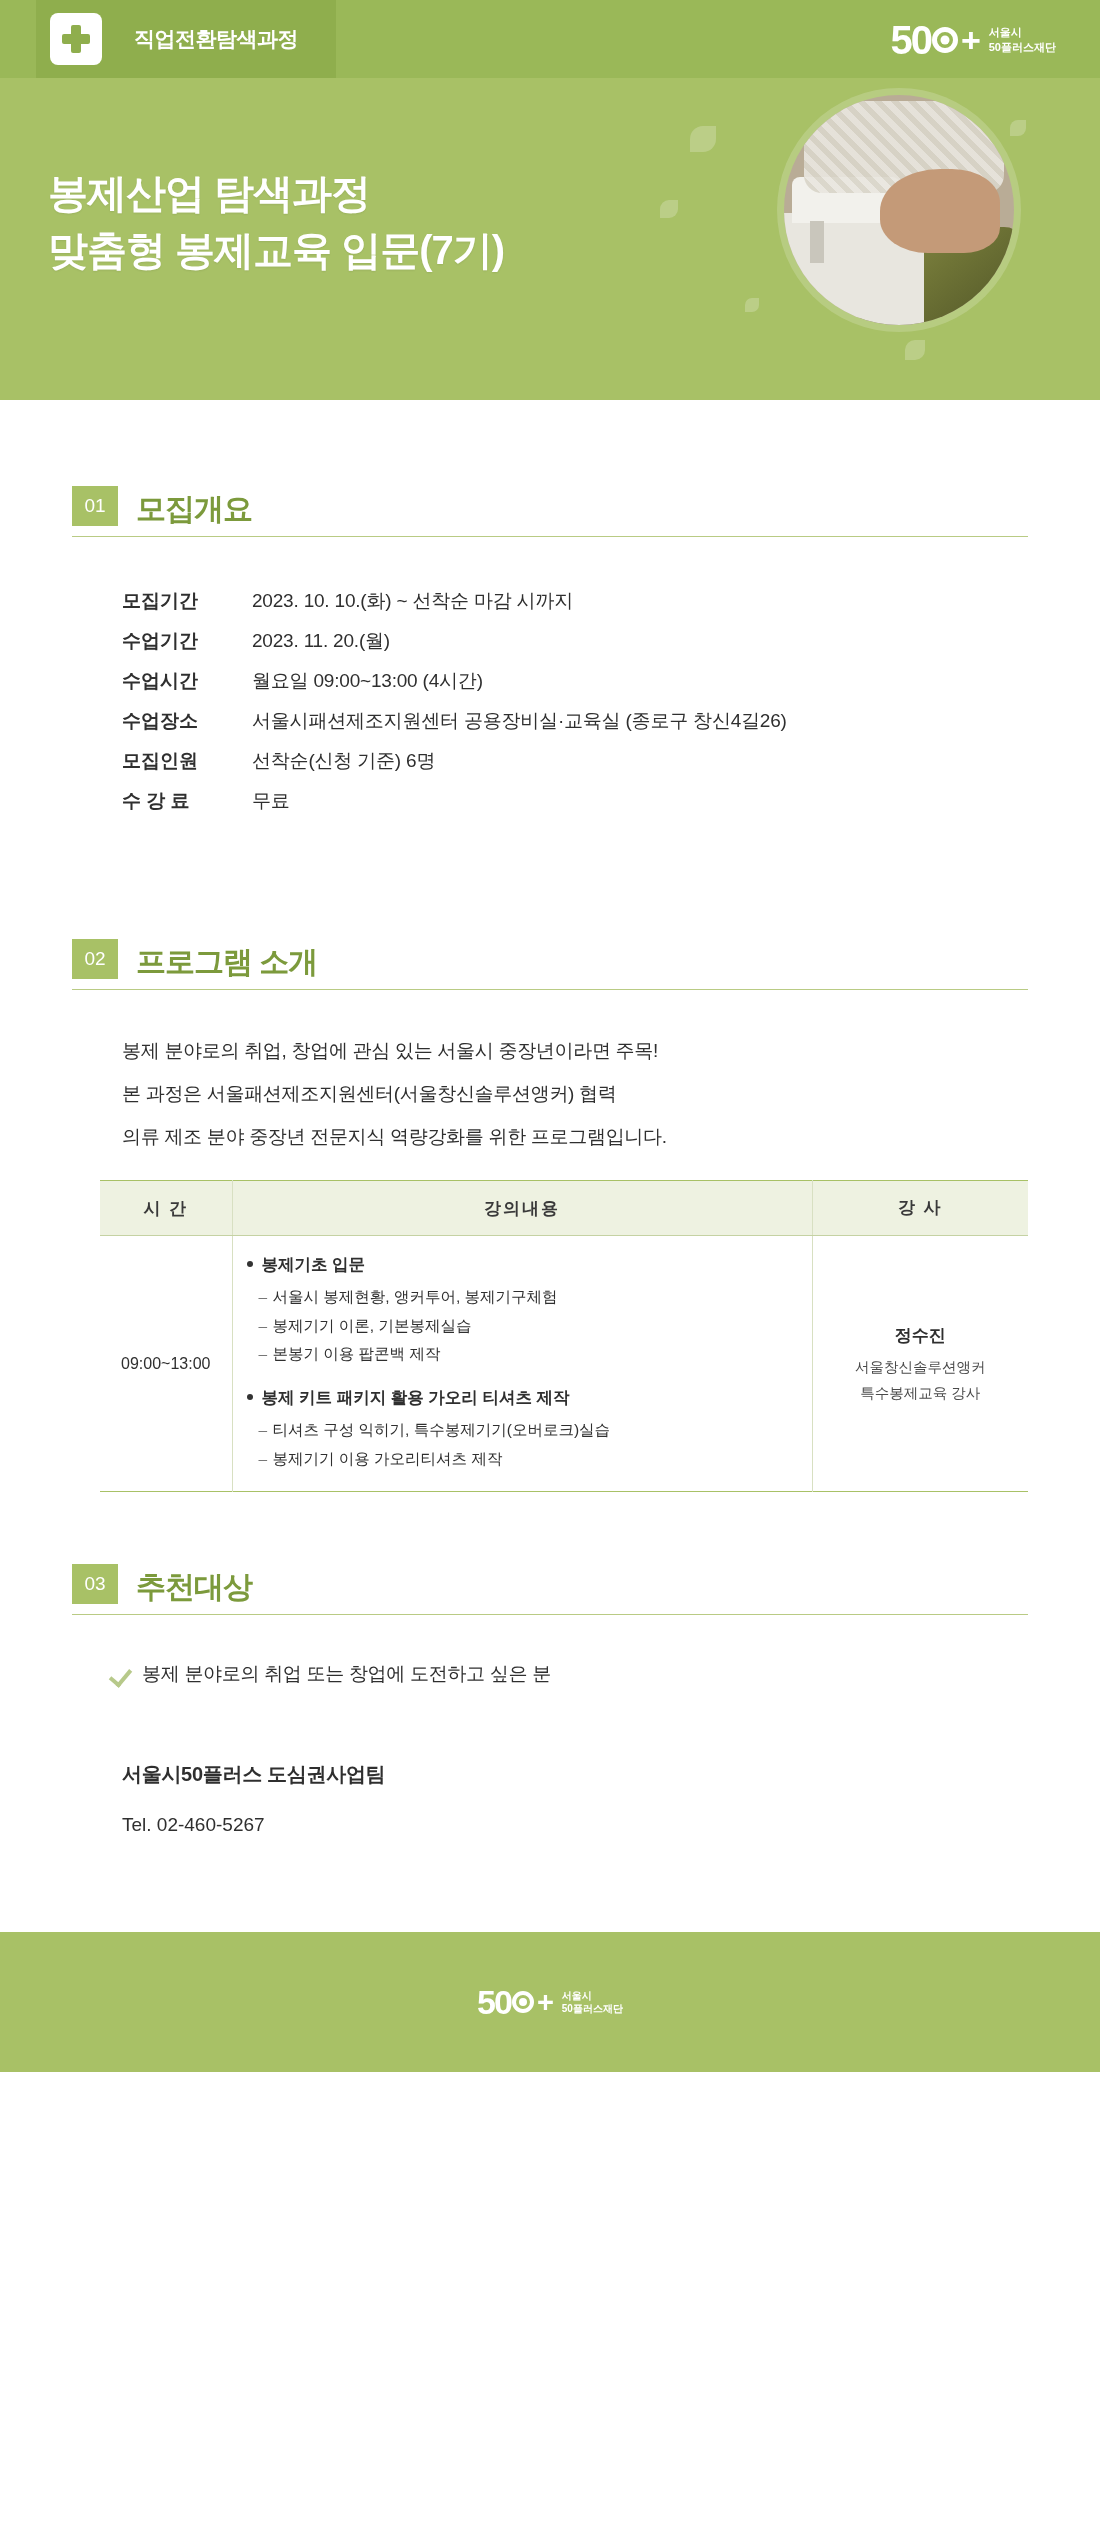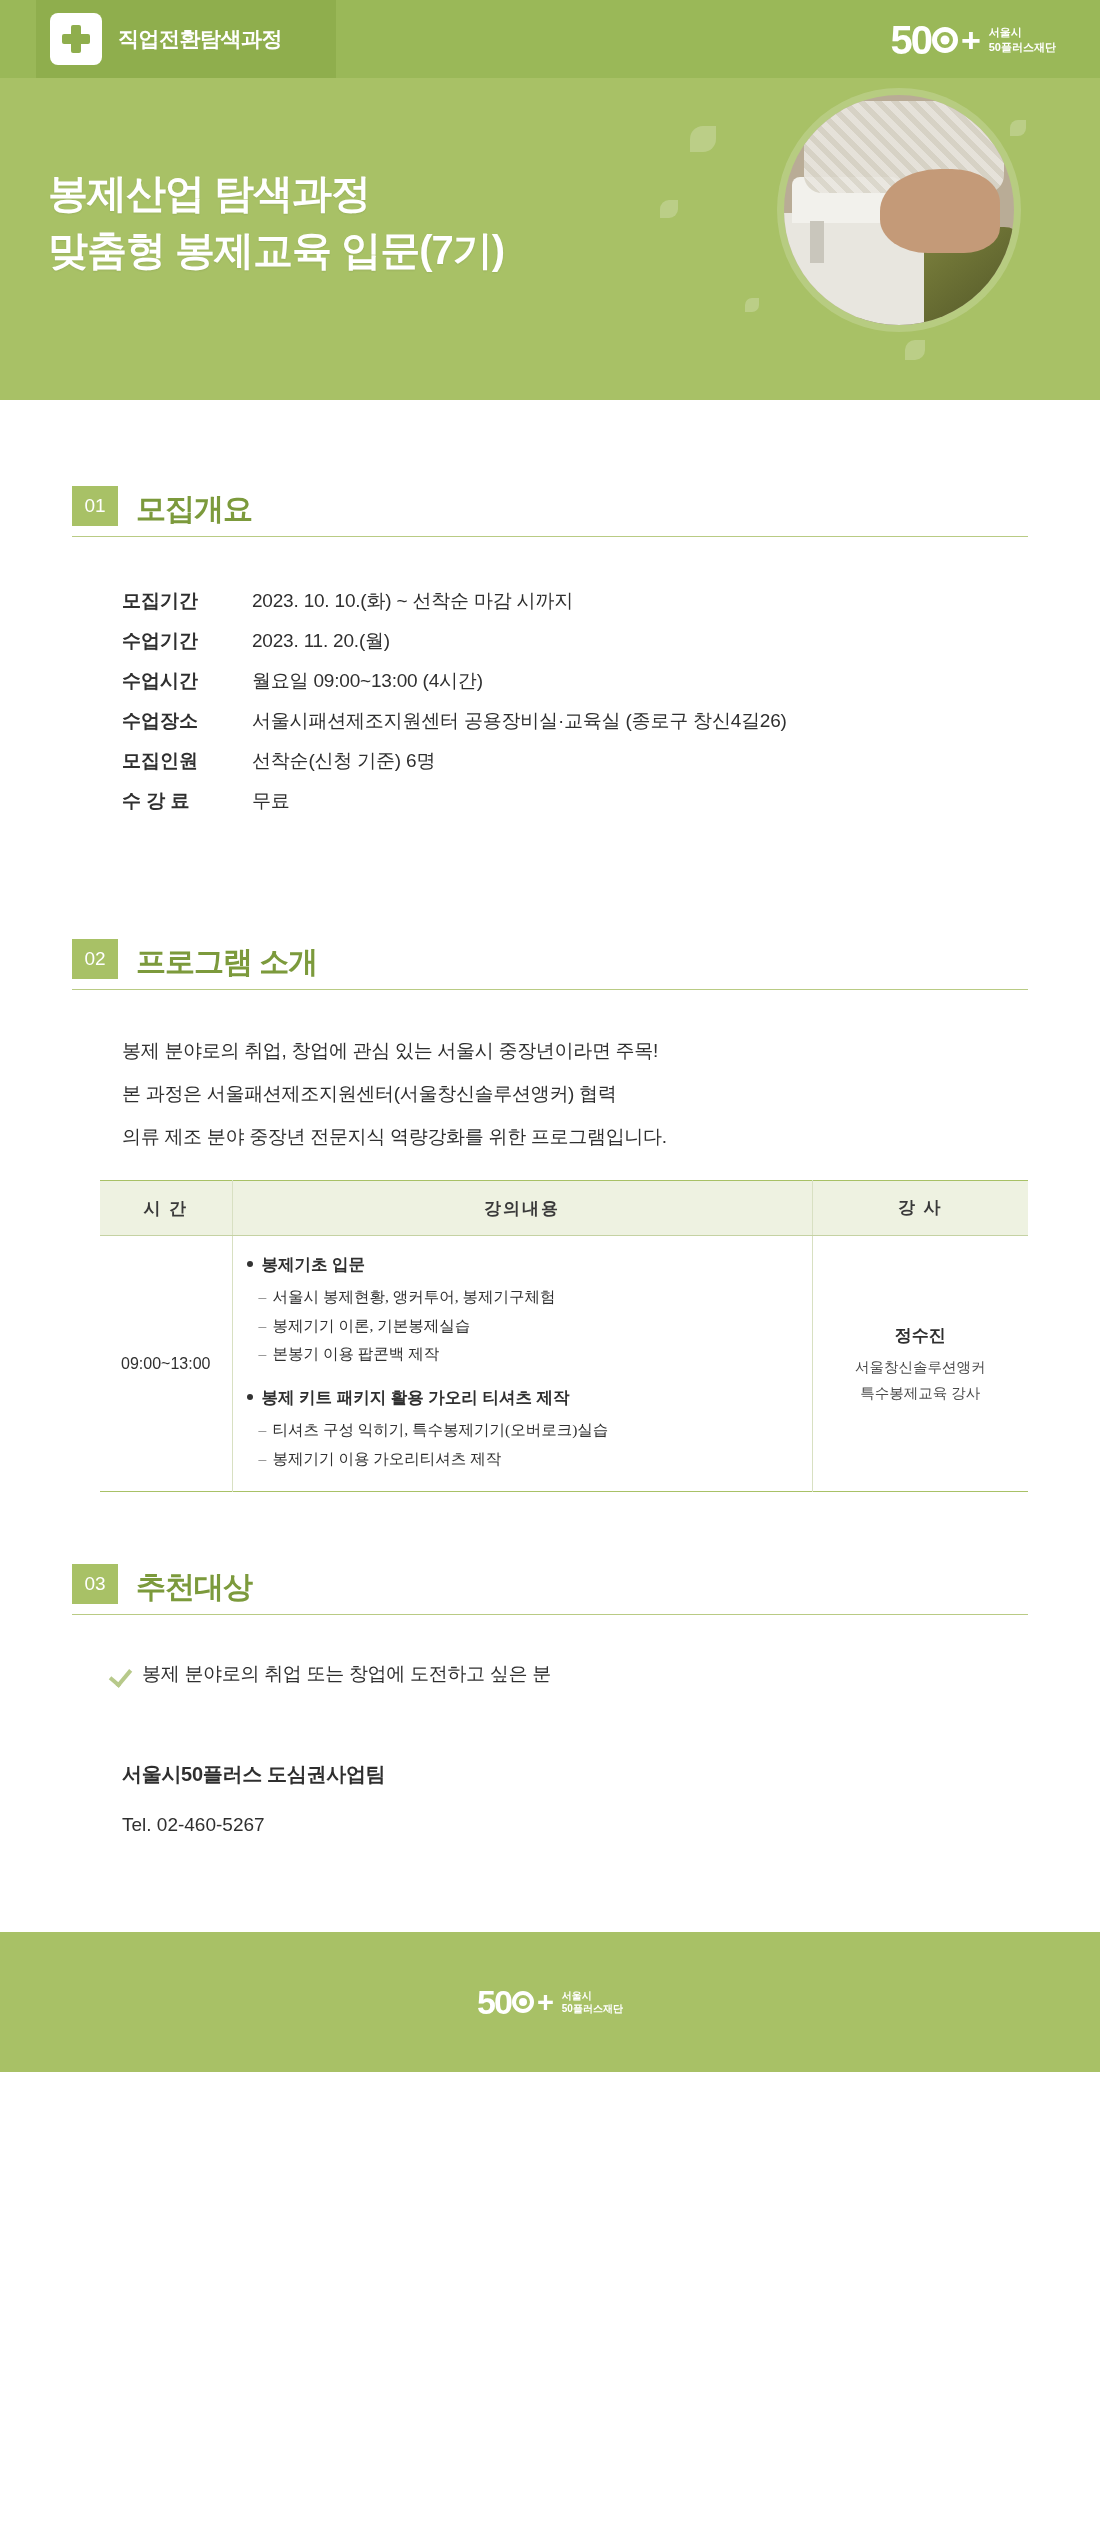--- a/index.html
+++ b/index.html
@@ -29,20 +29,21 @@
     background: #9ab858;
   }
   .badge-tab {
     position: absolute;
     top: 0; left: 36px;
     width: 300px;
     height: 78px;
     background: #8fae4d;
     display: flex;
     align-items: center;
+    gap: 16px;
   }
   .badge-logo {
     width: 52px; height: 52px;
     margin-left: 14px;
     background: #ffffff;
     border-radius: 8px;
     position: relative;
     flex: none;
   }
   .badge-logo:before {
@@ -305,21 +306,20 @@
     width: 6px; height: 6px;
     background: #333;
     border-radius: 50%;
   }
   .grp-item {
     font-size: 15.5px;
     padding-left: 26px;
     line-height: 1.85;
     position: relative;
     color: #2f2f2f;
-    font-family: Liberation Serif, serif;
   }
   .grp-item:before {
     content: "–";
     position: absolute;
     left: 12px;
     color: #777;
   }
 
   .sec3 { margin-top: 72px; }
   .target-list { margin: 46px 0 0 110px; }

